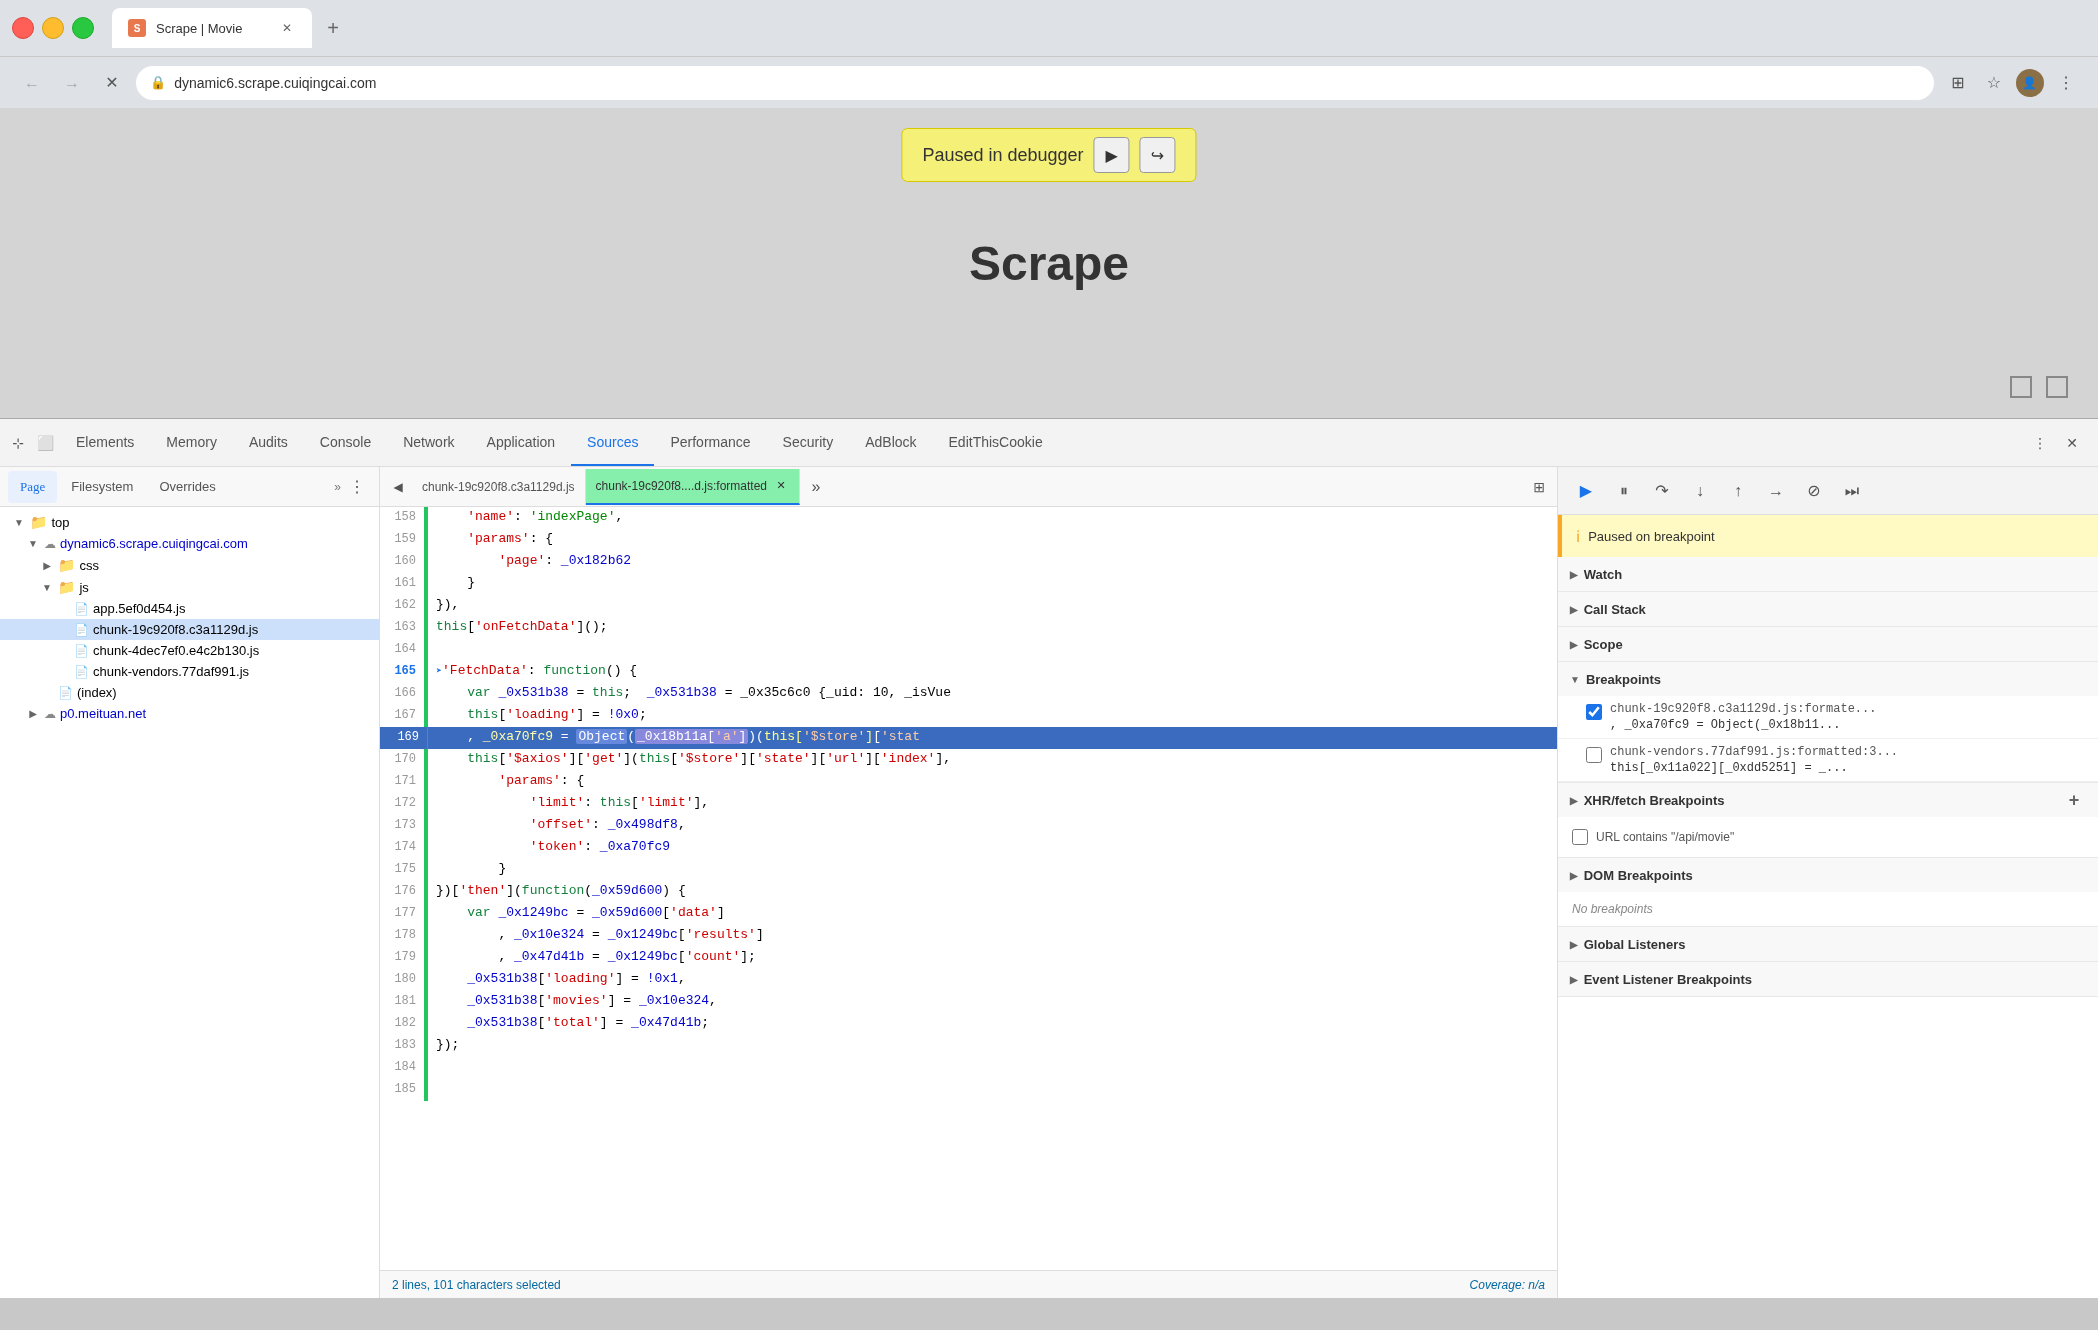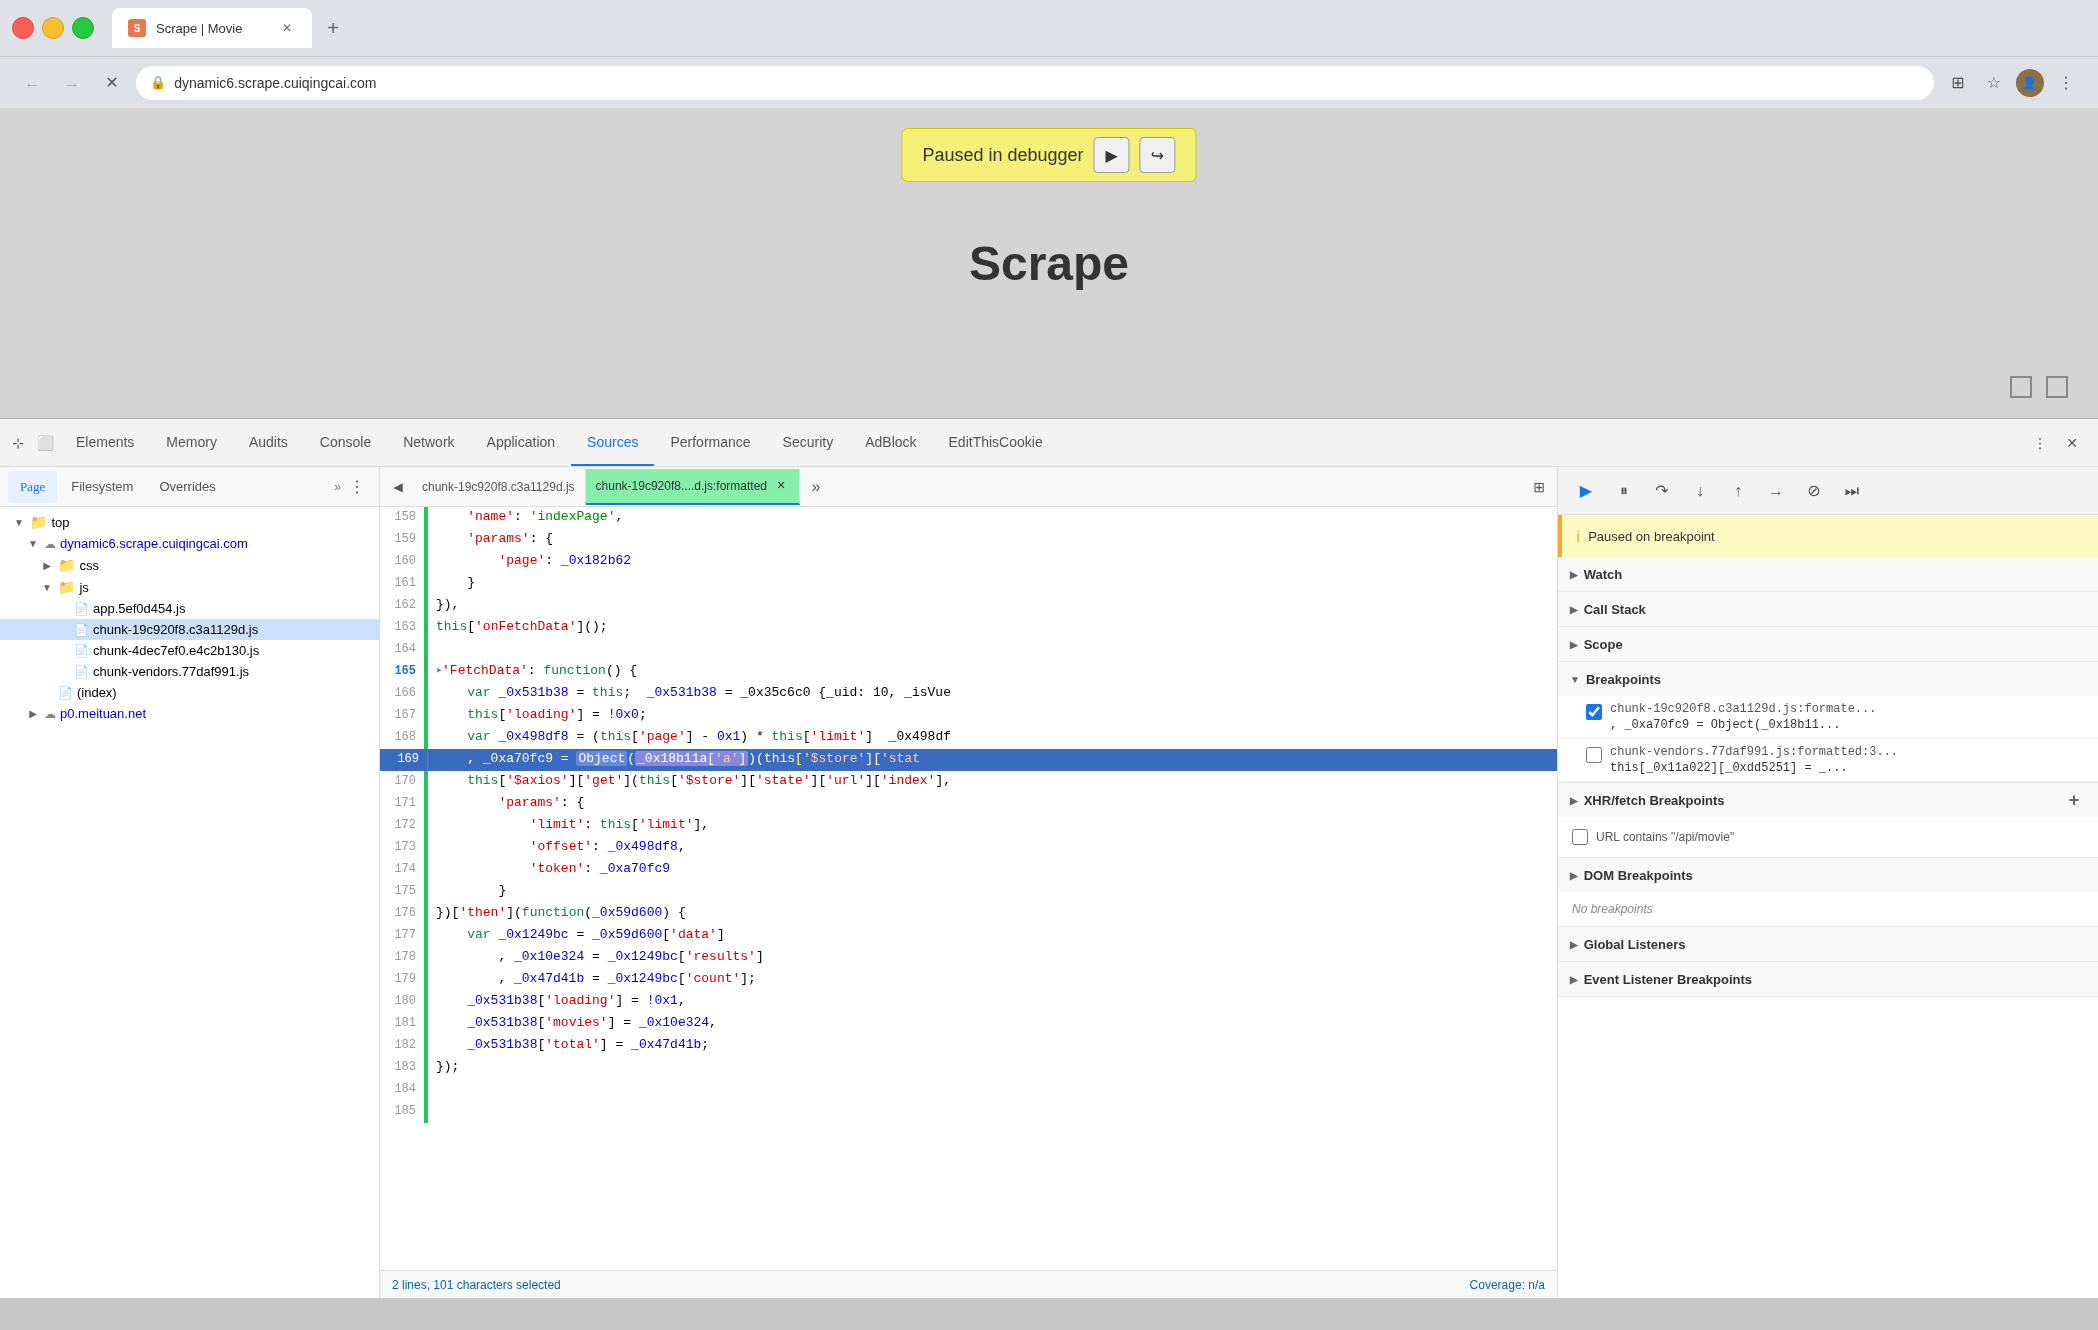--- a/index.html
+++ b/index.html
@@ -82,21 +82,21 @@
     .code-action-btn { width: 28px; height: 28px; display: flex; align-items: center; justify-content: center; cursor: pointer; color: #555; font-size: 14px; border-radius: 3px; }
 
     
     .code-content { flex: 1; overflow: auto; font-family: 'Courier New', monospace; font-size: 13px; line-height: 1.6; }
     .code-line { display: flex; align-items: stretch; min-height: 22px; }
     .code-line.highlighted { background: #3a6bbe; color: white; }
     .line-num { min-width: 48px; text-align: center; padding: 0 8px; color: #999; user-select: none; border-right: 4px solid #22c55e; flex-shrink: 0; font-size: 12px; display: flex; align-items: center; justify-content: flex-end; }
     .line-content { padding: 0 8px; white-space: pre; flex: 1; }
     .line-content.highlighted { color: white; }
     .code-status-bar { height: 28px; background: #f8f8f8; border-top: 1px solid #ddd; display: flex; align-items: center; padding: 0 12px; font-size: 12px; color: #0369a1; gap: 20px; }
-    .code-status-right { margin-left: auto; }
+    .code-status-right { margin-left: auto; font-style: italic; }
 
     
     .debug-panel { width: 540px; background: #fff; display: flex; flex-direction: column; overflow: hidden; }
     .debug-toolbar { height: 48px; background: #f3f3f3; border-bottom: 1px solid #ddd; display: flex; align-items: center; padding: 0 12px; gap: 6px; }
     .debug-btn { width: 32px; height: 32px; display: flex; align-items: center; justify-content: center; cursor: pointer; border-radius: 3px; font-size: 16px; color: #555; }
     .debug-btn.active { color: #1a73e8; }
 
     .debug-sections { flex: 1; overflow-y: auto; }
     .debug-section { border-bottom: 1px solid #e8e8e8; }
     .debug-section-header { height: 34px; display: flex; align-items: center; padding: 0 12px; gap: 6px; cursor: pointer; font-size: 13px; font-weight: 600; color: #333; background: #f8f8f8; }
@@ -345,24 +345,20 @@
               <span class="line-content"><span style="color:#1a73e8; font-size:10px;">➤</span><span class="col-red">'FetchData'</span>: <span class="col-purple">function</span>() {</span>
             </div>
             <div class="code-line">
               <span class="line-num">166</span>
               <span class="line-content">    <span class="col-purple">var</span> <span class="col-blue">_0x531b38</span> = <span class="col-purple">this</span>;  <span class="col-blue">_0x531b38</span> = _0x35c6c0 {_uid: 10, _isVue</span>
             </div>
             <div class="code-line">
               <span class="line-num">167</span>
               <span class="line-content">    <span class="col-purple">this</span>[<span class="col-red">'loading'</span>] = <span class="col-blue">!0x0</span>;</span>
             </div>
-            <div class="code-line">
-              <span class="line-num">168</span>
-              <span class="line-content">    <span class="col-purple">var</span> <span class="col-blue">_0x498df8</span> = (<span class="col-purple">this</span>[<span class="col-red">'page'</span>] - <span class="col-blue">0x1</span>) * <span class="col-purple">this</span>[<span class="col-red">'limit'</span>]  _0x498df</span>
-            </div>
 
             <div class="code-line highlighted">
               <span class="line-num" style="background:#3a6bbe; color:white; min-width:48px; text-align:right; padding:0 8px; border-right:1px solid #5580cc; display:flex; align-items:center; justify-content:flex-end;">169</span>
               <span class="line-content highlighted">    , <span style="color:#ffffaa">_0xa70fc9</span> = <span style="background:#6688dd; padding:0 2px; border-radius:2px;">Object</span>(<span style="background:#8888dd; padding:0 2px; border-radius:2px;">_0x18b11a[<span style="color:#ffccaa">'a'</span>]</span>)(<span class="hl-paren">this[<span style="color:#ffccaa">'$store'</span>]</span>[<span style="color:#ffccaa">'stat</span></span>
             </div>
             <div class="code-line">
               <span class="line-num">170</span>
               <span class="line-content">    <span class="col-purple">this</span>[<span class="col-red">'$axios'</span>][<span class="col-red">'get'</span>](<span class="col-purple">this</span>[<span class="col-red">'$store'</span>][<span class="col-red">'state'</span>][<span class="col-red">'url'</span>][<span class="col-red">'index'</span>],</span>
             </div>
             <div class="code-line">

